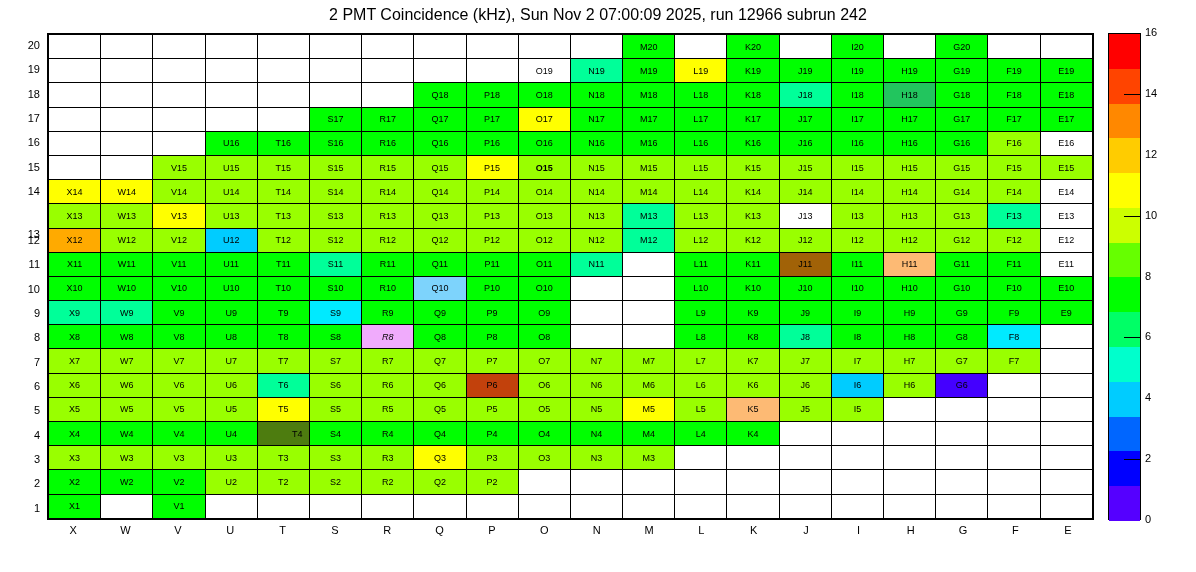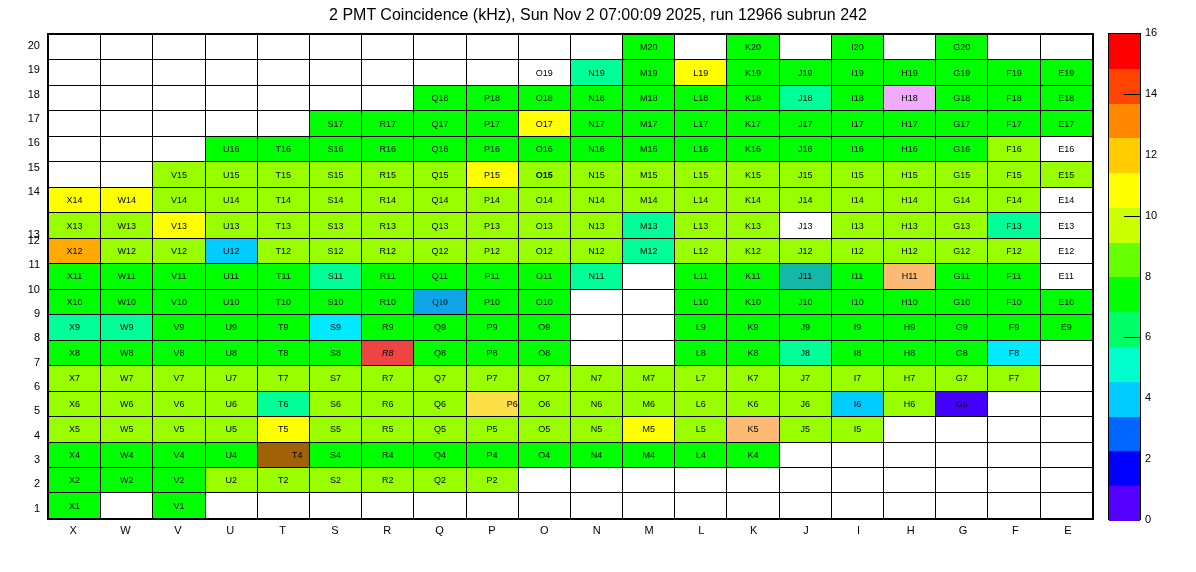--- a/index.html
+++ b/index.html
@@ -138,21 +138,21 @@
             <td style="background: rgb(255, 255, 255);"></td>
             <td style="background: rgb(0, 255, 0);">Q18</td>
             <td style="background: rgb(0, 255, 0);">P18</td>
             <td style="background: rgb(0, 255, 0);">O18</td>
             <td style="background: rgb(0, 255, 0);">N18</td>
             <td style="background: rgb(0, 255, 0);">M18</td>
             <td style="background: rgb(0, 255, 0);">L18</td>
             <td style="background: rgb(0, 255, 0);">K18</td>
             <td style="background: rgb(0, 255, 153);">J18</td>
             <td style="background: rgb(0, 255, 0);">I18</td>
-            <td style="background: #f0abfc;">H18</td>
+            <td style="background: #22c55e;">H18</td>
             <td style="background: rgb(0, 255, 0);">G18</td>
             <td style="background: rgb(0, 255, 0);">F18</td>
             <td style="background: rgb(0, 255, 0);">E18</td>
           </tr>
           <tr>
             <td style="background: rgb(255, 255, 255);"></td>
             <td style="background: rgb(255, 255, 255);"></td>
             <td style="background: rgb(255, 255, 255);"></td>
             <td style="background: rgb(255, 255, 255);"></td>
             <td style="background: rgb(255, 255, 255);"></td>
@@ -290,36 +290,36 @@
             <td style="background: rgb(0, 255, 0);">T11</td>
             <td style="background: rgb(0, 255, 153);">S11</td>
             <td style="background: rgb(0, 255, 0);">R11</td>
             <td style="background: rgb(0, 255, 0);">Q11</td>
             <td style="background: rgb(0, 255, 0);">P11</td>
             <td style="background: rgb(0, 255, 0);">O11</td>
             <td style="background: rgb(0, 255, 153);">N11</td>
             <td style="background: rgb(255, 255, 255);"></td>
             <td style="background: rgb(0, 255, 0);">L11</td>
             <td style="background: rgb(0, 255, 0);">K11</td>
-            <td style="background: #14b8a6;">J11</td>
+            <td style="background: #a16207;">J11</td>
             <td style="background: rgb(0, 255, 0);">I11</td>
             <td style="background: #fdba74;">H11</td>
             <td style="background: rgb(0, 255, 0);">G11</td>
             <td style="background: rgb(0, 255, 0);">F11</td>
             <td style="background: rgb(255, 255, 255);">E11</td>
           </tr>
           <tr>
             <td style="background: rgb(0, 255, 0);">X10</td>
             <td style="background: rgb(0, 255, 0);">W10</td>
             <td style="background: rgb(0, 255, 0);">V10</td>
             <td style="background: rgb(0, 255, 0);">U10</td>
             <td style="background: rgb(0, 255, 0);">T10</td>
             <td style="background: rgb(0, 255, 0);">S10</td>
             <td style="background: rgb(0, 255, 0);">R10</td>
-            <td style="background: #0ea5e9; font-family: Liberation Serif, serif;">Q10</td>
+            <td style="background: #7dd3fc;">Q10</td>
             <td style="background: rgb(0, 255, 0);">P10</td>
             <td style="background: rgb(0, 255, 0);">O10</td>
             <td style="background: rgb(255, 255, 255);"></td>
             <td style="background: rgb(255, 255, 255);"></td>
             <td style="background: rgb(0, 255, 0);">L10</td>
             <td style="background: rgb(0, 255, 0);">K10</td>
             <td style="background: rgb(0, 255, 0);">J10</td>
             <td style="background: rgb(0, 255, 0);">I10</td>
             <td style="background: rgb(0, 255, 0);">H10</td>
             <td style="background: rgb(0, 255, 0);">G10</td>
@@ -348,21 +348,21 @@
             <td style="background: rgb(0, 255, 0);">F9</td>
             <td style="background: rgb(0, 255, 0);">E9</td>
           </tr>
           <tr>
             <td style="background: rgb(0, 255, 0);">X8</td>
             <td style="background: rgb(0, 255, 0);">W8</td>
             <td style="background: rgb(0, 255, 0);">V8</td>
             <td style="background: rgb(0, 255, 0);">U8</td>
             <td style="background: rgb(0, 255, 0);">T8</td>
             <td style="background: rgb(0, 255, 0);">S8</td>
-            <td style="background: #ef4444; font-style: italic;">R8</td>
+            <td style="background: #f0abfc; font-style: italic;">R8</td>
             <td style="background: rgb(0, 255, 0);">Q8</td>
             <td style="background: rgb(0, 255, 0);">P8</td>
             <td style="background: rgb(0, 255, 0);">O8</td>
             <td style="background: rgb(255, 255, 255);"></td>
             <td style="background: rgb(255, 255, 255);"></td>
             <td style="background: rgb(0, 255, 0);">L8</td>
             <td style="background: rgb(0, 255, 0);">K8</td>
             <td style="background: rgb(0, 255, 153);">J8</td>
             <td style="background: rgb(0, 255, 0);">I8</td>
             <td style="background: rgb(0, 255, 0);">H8</td>
@@ -394,21 +394,21 @@
           </tr>
           <tr>
             <td style="background: rgb(153, 255, 0);">X6</td>
             <td style="background: rgb(153, 255, 0);">W6</td>
             <td style="background: rgb(153, 255, 0);">V6</td>
             <td style="background: rgb(153, 255, 0);">U6</td>
             <td style="background: rgb(0, 255, 153);">T6</td>
             <td style="background: rgb(153, 255, 0);">S6</td>
             <td style="background: rgb(153, 255, 0);">R6</td>
             <td style="background: rgb(153, 255, 0);">Q6</td>
-            <td style="background: #fde047; text-align: right;">P6</td>
+            <td style="background: #c2410c;">P6</td>
             <td style="background: rgb(153, 255, 0);">O6</td>
             <td style="background: rgb(153, 255, 0);">N6</td>
             <td style="background: rgb(153, 255, 0);">M6</td>
             <td style="background: rgb(153, 255, 0);">L6</td>
             <td style="background: rgb(153, 255, 0);">K6</td>
             <td style="background: rgb(153, 255, 0);">J6</td>
             <td style="background: rgb(0, 204, 255);">I6</td>
             <td style="background: rgb(153, 255, 0);">H6</td>
             <td style="background: rgb(68, 0, 255);">G6</td>
             <td style="background: rgb(255, 255, 255);"></td>
@@ -434,30 +434,52 @@
             <td style="background: rgb(255, 255, 255);"></td>
             <td style="background: rgb(255, 255, 255);"></td>
             <td style="background: rgb(255, 255, 255);"></td>
             <td style="background: rgb(255, 255, 255);"></td>
           </tr>
           <tr>
             <td style="background: rgb(0, 255, 0);">X4</td>
             <td style="background: rgb(0, 255, 0);">W4</td>
             <td style="background: rgb(0, 255, 0);">V4</td>
             <td style="background: rgb(0, 255, 0);">U4</td>
-            <td style="background: #a16207; padding-left: 28px;">T4</td>
+            <td style="background: #4d7c0f; padding-left: 28px;">T4</td>
             <td style="background: rgb(0, 255, 0);">S4</td>
             <td style="background: rgb(0, 255, 0);">R4</td>
             <td style="background: rgb(0, 255, 0);">Q4</td>
             <td style="background: rgb(0, 255, 0);">P4</td>
             <td style="background: rgb(0, 255, 0);">O4</td>
             <td style="background: rgb(0, 255, 0);">N4</td>
             <td style="background: rgb(0, 255, 0);">M4</td>
             <td style="background: rgb(0, 255, 0);">L4</td>
             <td style="background: rgb(0, 255, 0);">K4</td>
+            <td style="background: rgb(255, 255, 255);"></td>
+            <td style="background: rgb(255, 255, 255);"></td>
+            <td style="background: rgb(255, 255, 255);"></td>
+            <td style="background: rgb(255, 255, 255);"></td>
+            <td style="background: rgb(255, 255, 255);"></td>
+            <td style="background: rgb(255, 255, 255);"></td>
+          </tr>
+          <tr>
+            <td style="background: rgb(153, 255, 0);">X3</td>
+            <td style="background: rgb(153, 255, 0);">W3</td>
+            <td style="background: rgb(153, 255, 0);">V3</td>
+            <td style="background: rgb(153, 255, 0);">U3</td>
+            <td style="background: rgb(153, 255, 0);">T3</td>
+            <td style="background: rgb(153, 255, 0);">S3</td>
+            <td style="background: rgb(153, 255, 0);">R3</td>
+            <td style="background: rgb(255, 255, 0);">Q3</td>
+            <td style="background: rgb(153, 255, 0);">P3</td>
+            <td style="background: rgb(153, 255, 0);">O3</td>
+            <td style="background: rgb(153, 255, 0);">N3</td>
+            <td style="background: rgb(153, 255, 0);">M3</td>
+            <td style="background: rgb(255, 255, 255);"></td>
+            <td style="background: rgb(255, 255, 255);"></td>
             <td style="background: rgb(255, 255, 255);"></td>
             <td style="background: rgb(255, 255, 255);"></td>
             <td style="background: rgb(255, 255, 255);"></td>
             <td style="background: rgb(255, 255, 255);"></td>
             <td style="background: rgb(255, 255, 255);"></td>
             <td style="background: rgb(255, 255, 255);"></td>
           </tr>
           <tr>
             <td style="background: rgb(0, 255, 0);">X2</td>
             <td style="background: rgb(0, 255, 0);">W2</td>

